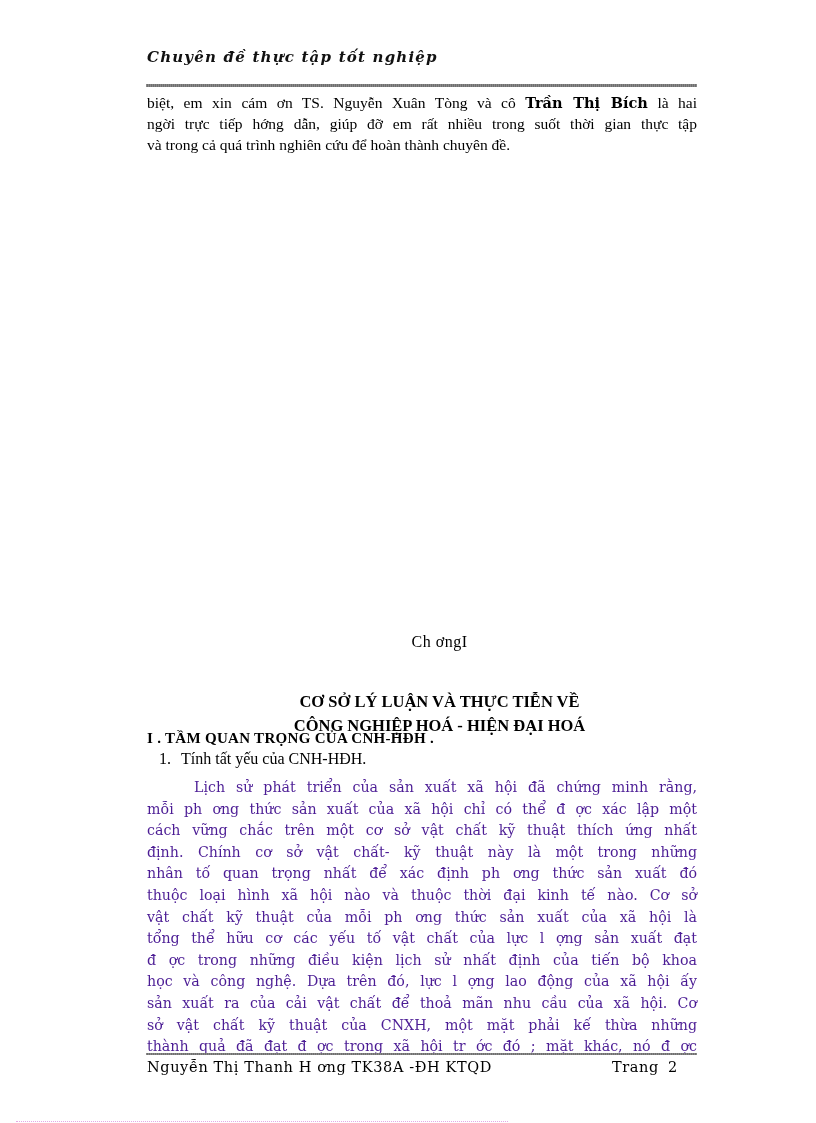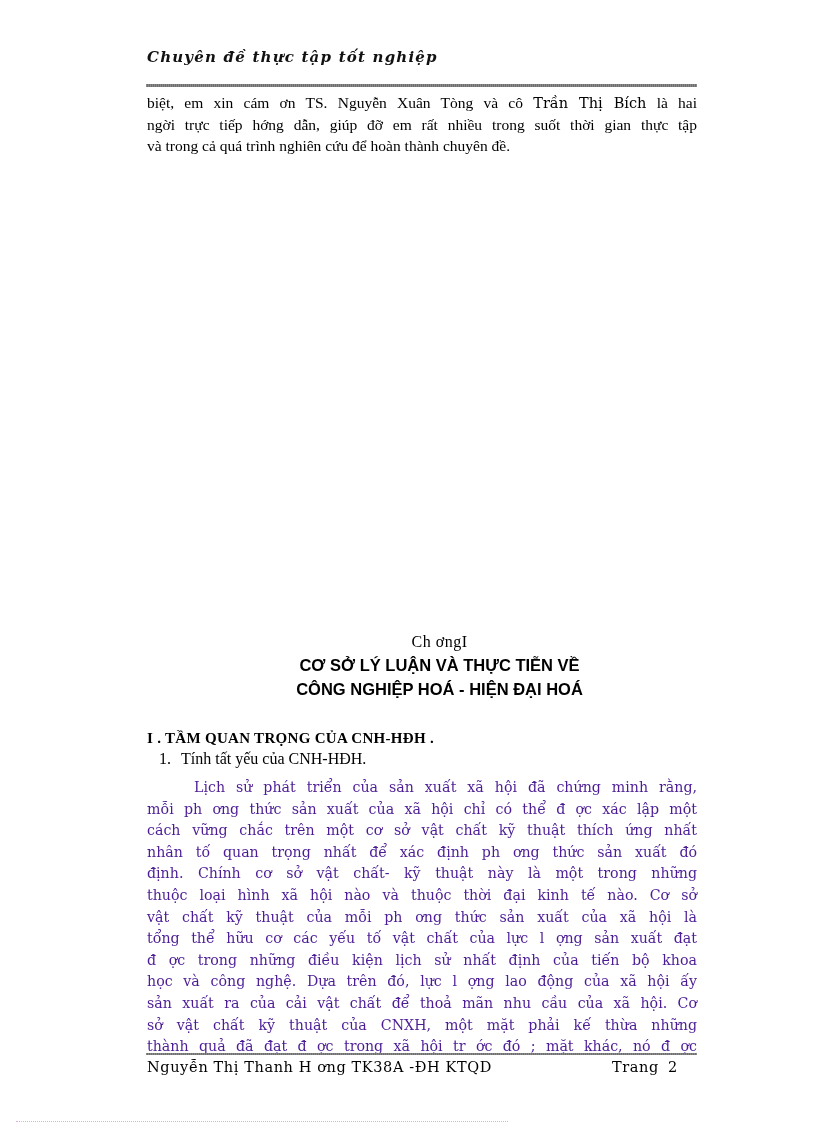--- a/index.html
+++ b/index.html
@@ -52,40 +52,41 @@
     }
     .intro .line {
       display: block;
       white-space: nowrap;
       text-align: justify;
       text-align-last: justify;
     }
     .intro .line.last { text-align-last: left; }
     .intro .name-bold {
       font-family: "DejaVu Serif", serif;
-      font-weight: normal;
+      font-weight: bold;
       font-size: 14.5px;
     }
 
     .chapter {
       position: absolute;
       left: 164px;
       width: 551px;
       text-align: center;
     }
     .chapter-label {
       top: 633px;
       font-family: "Liberation Serif", serif;
       font-size: 16px;
       letter-spacing: 0.5px;
     }
     .chapter-title {
-      font-family: Liberation Sans, sans-serif;
+      font-family: Liberation Serif, serif;
       font-weight: bold;
       font-size: 16.5px;
+      margin-top: 36px;
     }
     .chapter-title.l1 { top: 656px; }
     .chapter-title.l2 { top: 680px; }
 
     .section-heading {
       position: absolute;
       left: 147px;
       top: 730px;
       font-family: "Liberation Serif", serif;
       font-weight: bold;
@@ -170,22 +171,22 @@
 
   <div class="section-heading">I . TẦM QUAN TRỌNG CỦA CNH-HĐH .</div>
   <div class="subsection-heading">
     <span class="num">1.</span><span>Tính tất yếu của CNH-HĐH.</span>
   </div>
 
   <div class="body-para">
     <span class="line indent">Lịch sử phát triển của sản xuất xã hội đã chứng minh rằng,</span>
     <span class="line">mỗi ph  ơng thức sản xuất của xã hội chỉ có thể đ  ợc xác lập một</span>
     <span class="line">cách vững chắc trên một cơ sở vật chất kỹ thuật thích ứng nhất</span>
+    <span class="line">định. Chính cơ sở vật chất- kỹ thuật này là một trong những</span>
     <span class="line">nhân tố quan trọng nhất để xác định ph  ơng thức sản xuất đó</span>
-    <span class="line">định. Chính cơ sở vật chất- kỹ thuật này là một trong những</span>
     <span class="line">thuộc loại hình xã hội nào và thuộc thời đại kinh tế nào. Cơ sở</span>
     <span class="line">vật chất kỹ thuật của mỗi ph  ơng thức sản xuất của xã hội là</span>
     <span class="line">tổng thể hữu cơ các yếu tố vật chất của lực l  ợng sản xuất đạt</span>
     <span class="line">đ  ợc trong những điều kiện lịch sử nhất định của tiến bộ khoa</span>
     <span class="line">học và công nghệ. Dựa trên đó, lực l  ợng lao động của xã hội ấy</span>
     <span class="line">sản xuất ra của cải vật chất để thoả mãn nhu cầu của xã hội. Cơ</span>
     <span class="line">sở vật chất kỹ thuật của CNXH, một mặt phải kế thừa những</span>
     <span class="line">thành quả đã đạt đ  ợc trong xã hội tr  ớc đó ; mặt khác, nó đ  ợc</span>
   </div>
 

